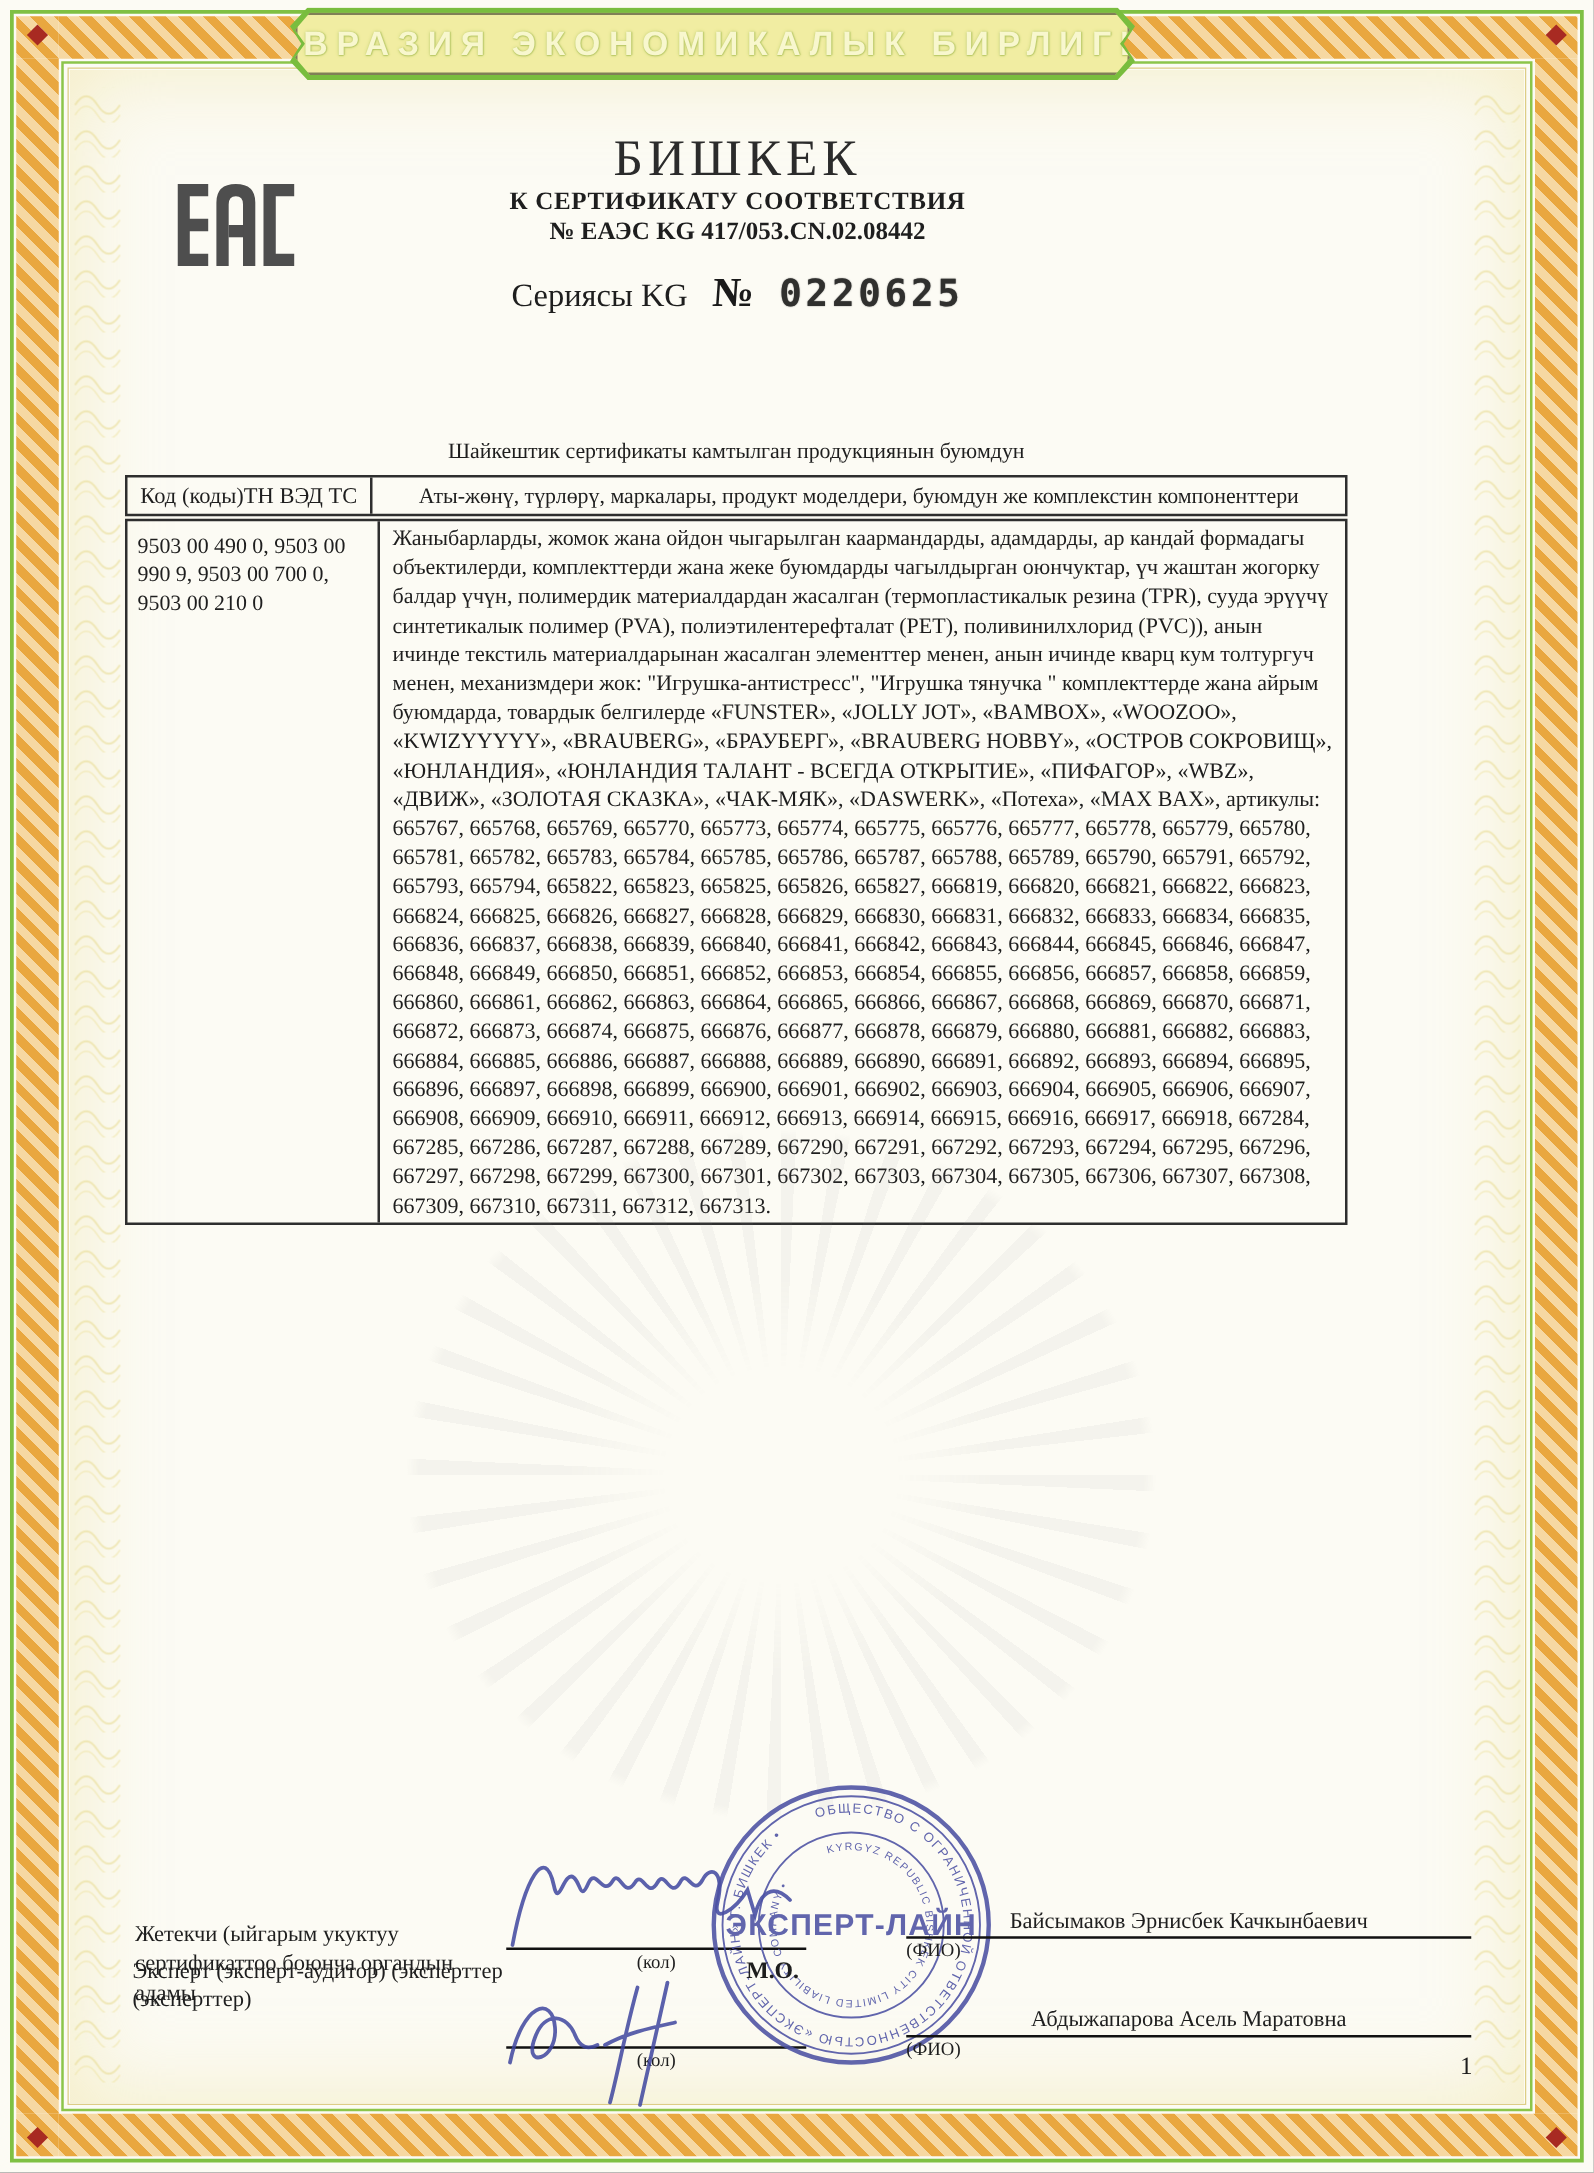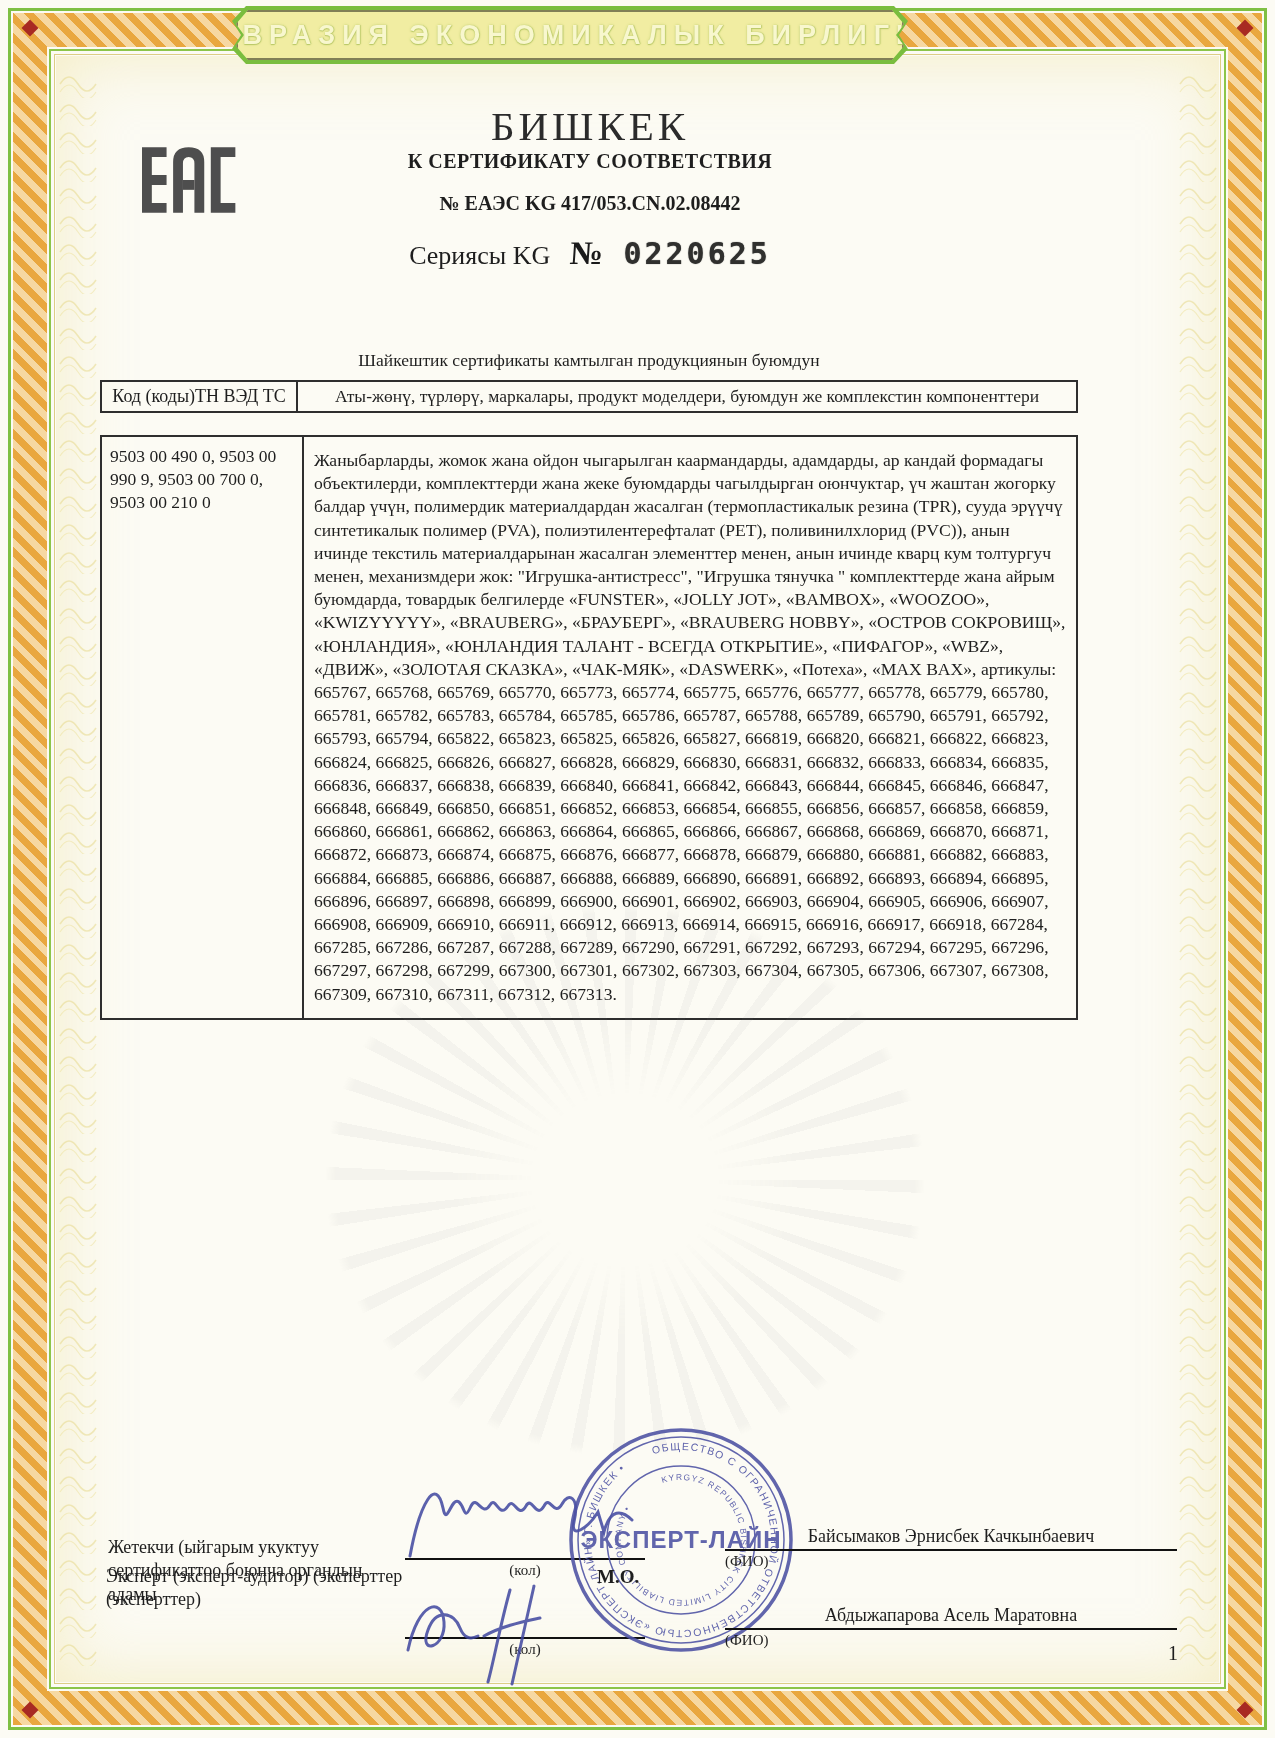--- a/index.html
+++ b/index.html
@@ -23,38 +23,38 @@
     clip-path:polygon(12px 0,calc(100% - 12px) 0,100% 14px,calc(100% - 8px) 50%,100% calc(100% - 14px),calc(100% - 12px) 100%,12px 100%,0 calc(100% - 14px),8px 50%,0 14px);
     display:flex;align-items:center;justify-content:center;}
   .banner-text{font-family:"Liberation Sans",sans-serif;font-weight:bold;font-size:27px;letter-spacing:7px;
     color:rgba(250,248,210,.97);text-shadow:0 1px 1px #b9c865,0 0 3px #c9d47c,1px 0 1px #bfcc6e;white-space:nowrap;}
   
   .eac{position:absolute;left:142px;top:140px;}
   
   .title-block{position:absolute;left:100px;top:102px;width:980px;text-align:center;}
   .doc-title{font-size:41px;letter-spacing:4px;color:#2b2b2b;}
   .doc-sub{font-size:20px;font-weight:bold;margin-top:0;letter-spacing:.5px;}
-  .doc-cert{font-size:20px;font-weight:bold;margin-top:19px;}
+  .doc-cert{font-size:20px;font-weight:bold;margin-top:1px;}
   .series-row{margin-top:20px;display:flex;justify-content:center;align-items:baseline;gap:20px;}
   .series-label{font-size:26px;}
   .series-no{font-size:33px;font-weight:bold;color:#1a1a1a;transform:skewX(-4deg);}
   .series-digits{font-family:"DejaVu Sans Mono",monospace;font-size:30px;font-weight:700;
     letter-spacing:3px;color:#30302e;text-shadow:0 0 1px #555;}
   
   .tbl-caption{position:absolute;left:100px;top:350px;width:978px;text-align:center;font-size:17.5px;}
   .tbl{position:absolute;left:100px;top:380px;width:978px;}
   .tbl-head{display:flex;border:2px solid #2e2e2e;background:transparent;}
   .tbl-head .c1{width:186px;border-right:2px solid #2e2e2e;display:flex;flex-direction:row;
     align-items:center;justify-content:center;padding:3px 4px;font-size:18px;line-height:1.25;}
   .tbl-head .c2{flex:1;display:flex;align-items:center;justify-content:center;text-align:center;
     padding:4px 10px;font-size:17.5px;}
-  .tbl-body{display:flex;border:2px solid #2e2e2e;margin-top:22px;min-height:550px;}
+  .tbl-body{display:flex;border:2px solid #2e2e2e;margin-top:2px;min-height:550px;}
   .tbl-body .c1{width:186px;border-right:2px solid #2e2e2e;padding:8px 6px 8px 8px;
     font-size:17.5px;line-height:1.3;}
-  .tbl-body .c2{flex:1;padding:12px 10px;font-size:17.6px;line-height:23.2px;text-align:left;}
+  .tbl-body .c2{flex:1;padding:2px 10px;font-size:17.6px;line-height:23.2px;text-align:left;}
   
   .watermark{position:absolute;left:300px;top:880px;width:650px;height:600px;border-radius:50%;
     background:repeating-conic-gradient(from 0deg at 50% 50%,rgba(140,140,140,.55) 0deg 2.5deg,transparent 2.5deg 9deg);
     -webkit-mask:radial-gradient(ellipse at center,transparent 0 90px,#000 170px 290px,transparent 300px);
     mask:radial-gradient(ellipse at center,transparent 0 90px,#000 170px 290px,transparent 300px);
     opacity:.12;pointer-events:none;}
   
   .role1{position:absolute;left:108px;top:1536px;width:300px;font-size:18px;line-height:1.3;}
   .role2{position:absolute;left:106px;top:1565px;width:300px;font-size:18px;line-height:1.3;font-family:Liberation Serif, serif;}
   .sigline{position:absolute;border-top:2px solid #111;}

